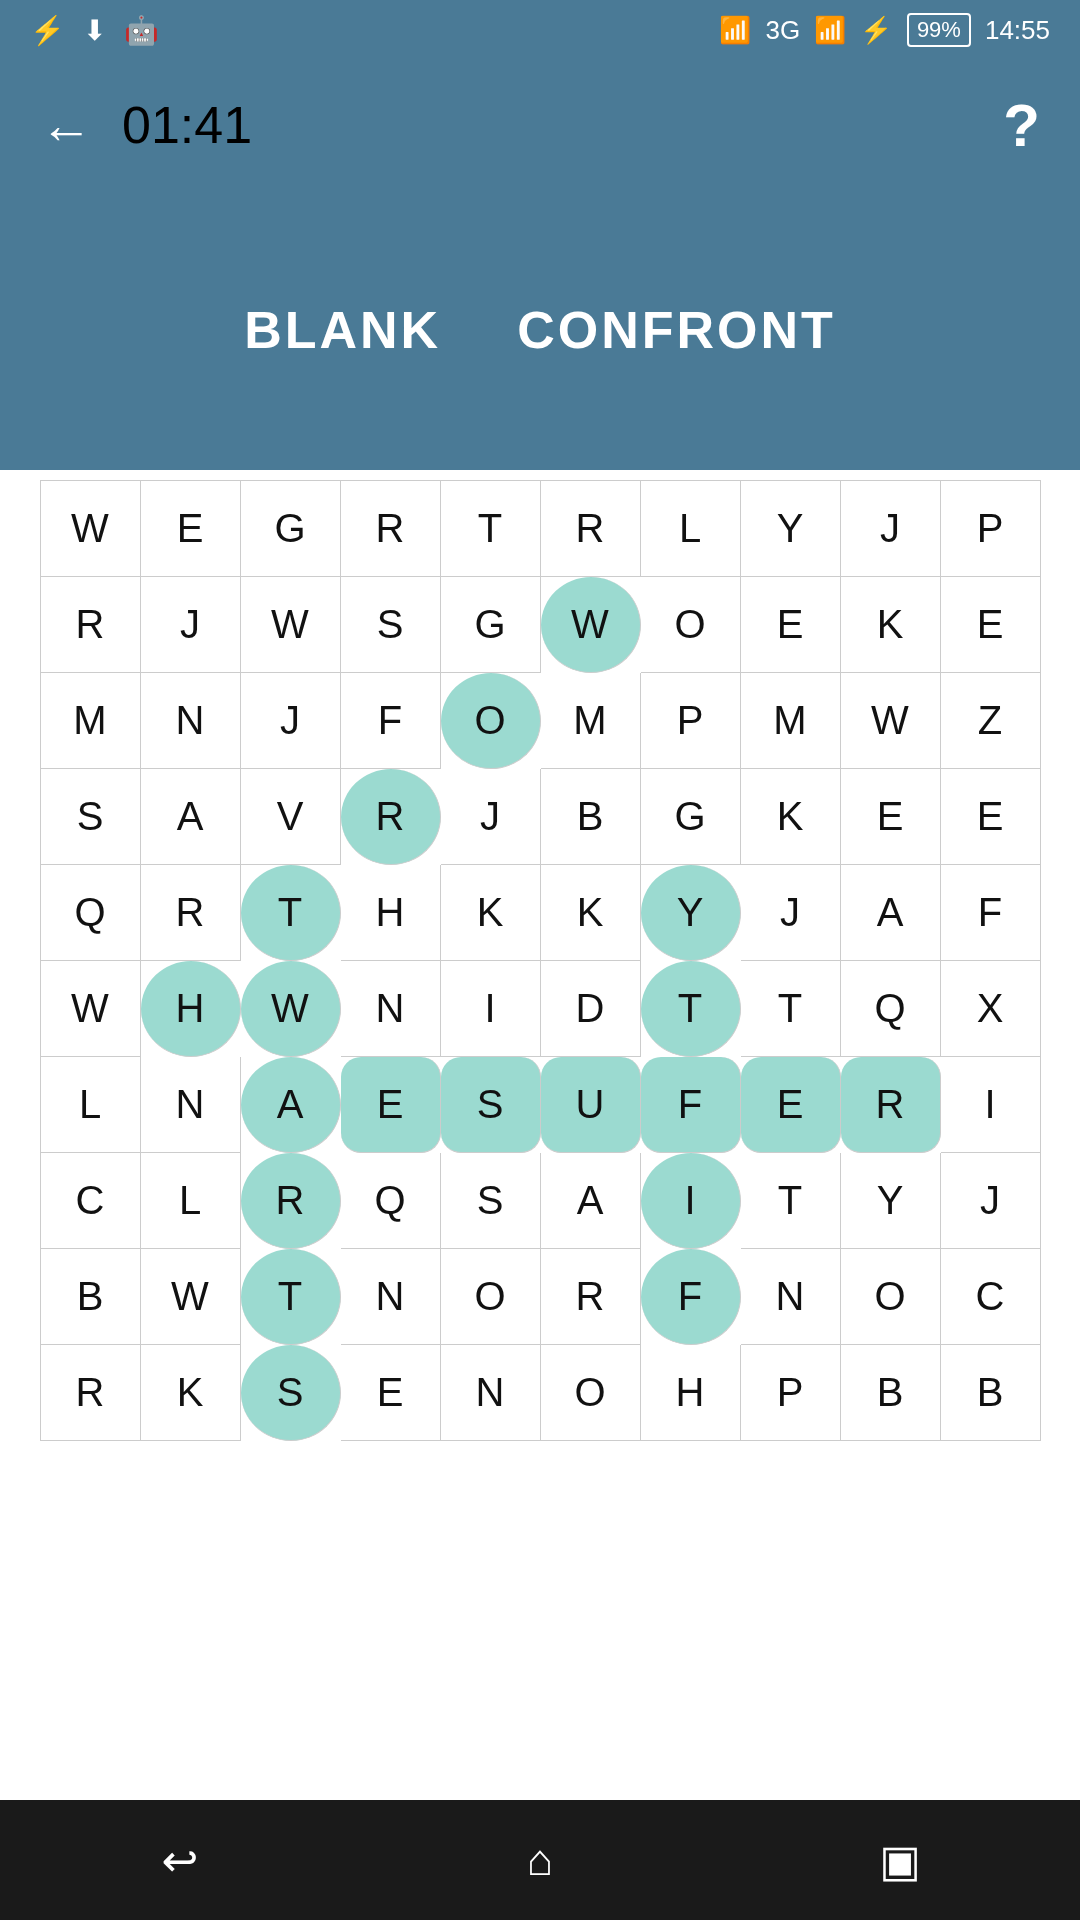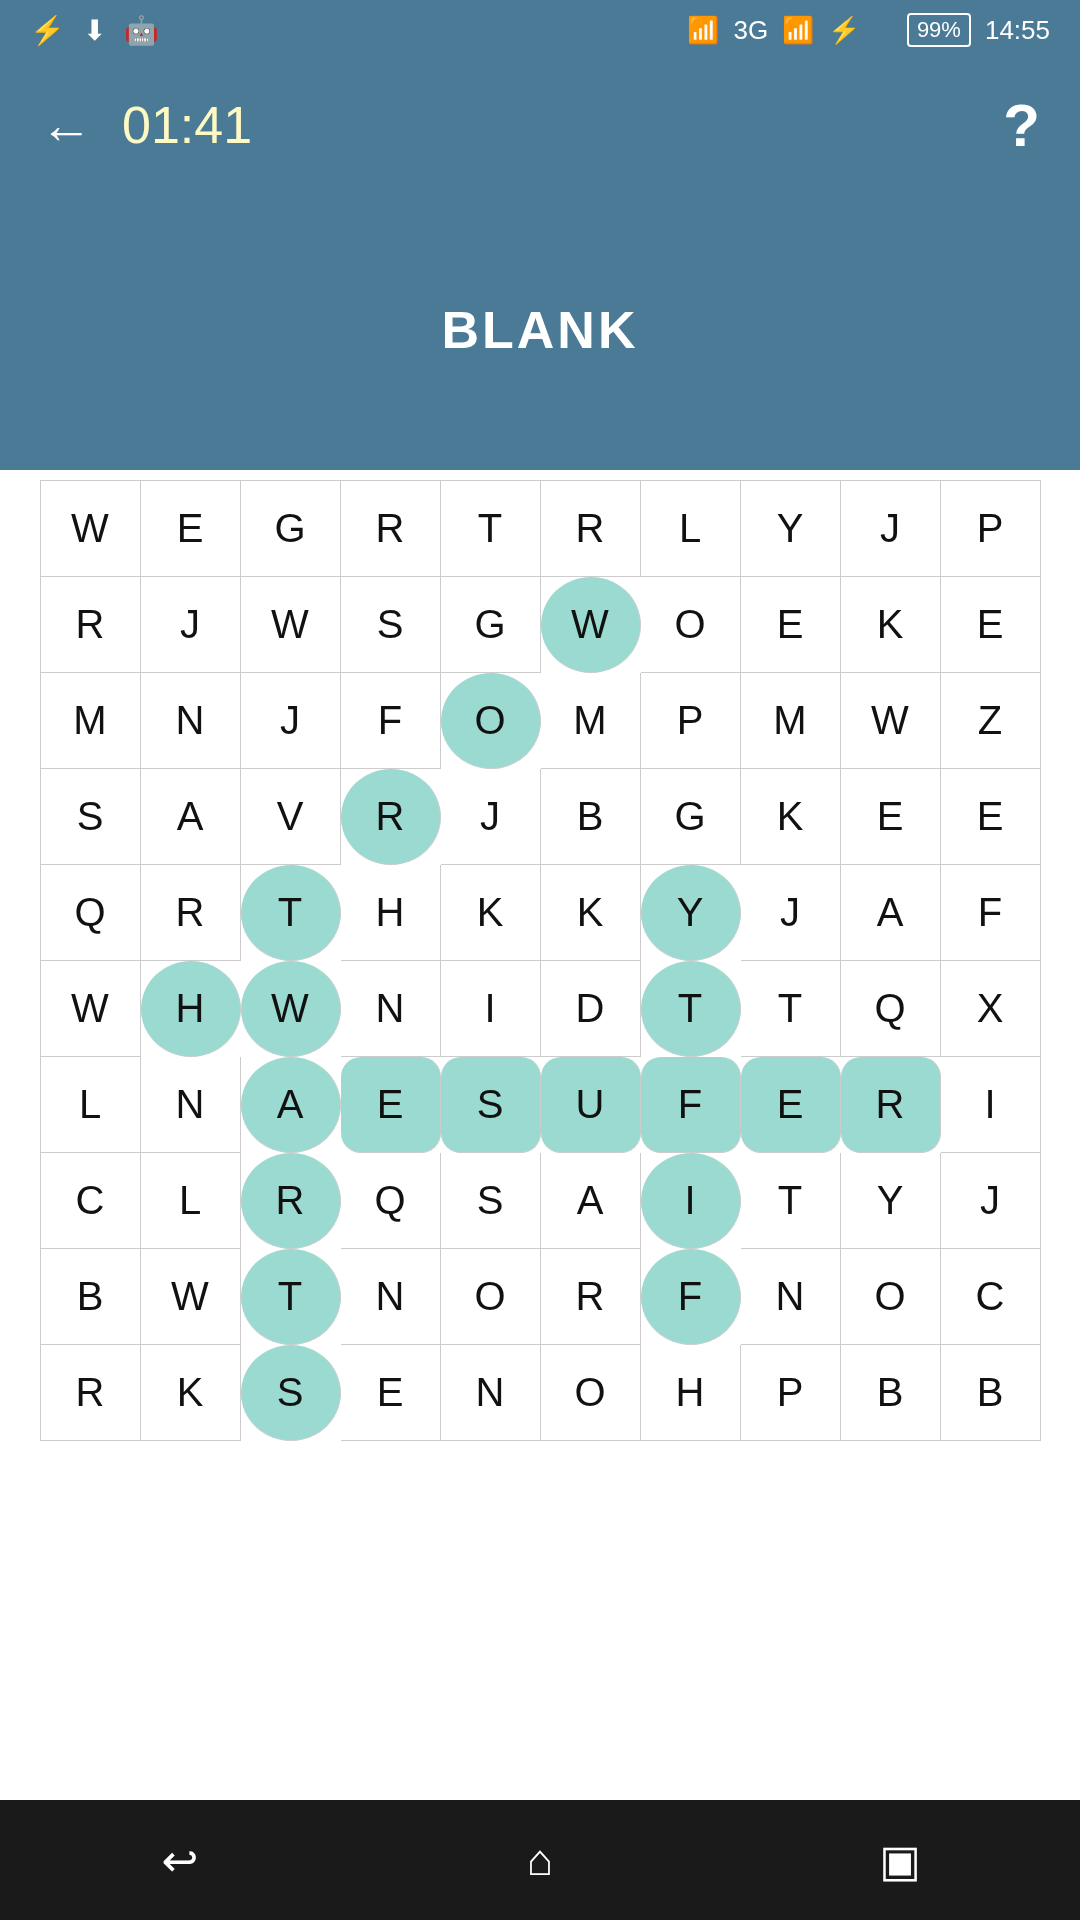--- a/index.html
+++ b/index.html
@@ -40,40 +40,39 @@
       gap: 14px;
       color: white;
       font-size: 26px;
     }
     .battery-box {
       border: 2px solid white;
       border-radius: 4px;
       padding: 2px 8px;
       font-size: 22px;
       position: relative;
-      margin-left: 32px;
     }
 
     
     #app-header {
       background: #4a7a96;
       height: 130px;
       display: flex;
       align-items: center;
       padding: 0 40px;
       flex-shrink: 0;
     }
     .back-arrow {
       color: white;
       font-size: 52px;
       cursor: pointer;
       margin-right: 30px;
     }
     .timer {
-      color: #fef9c3;
+      color: #000000;
       font-size: 52px;
       font-weight: 400;
       flex: 1;
     }
     .help-btn {
       color: white;
       font-size: 60px;
       font-weight: bold;
       cursor: pointer;
     }
@@ -186,20 +185,21 @@
 </div>
 
 <div id="app-header">
   <span class="back-arrow">←</span>
   <span class="timer">01:41</span>
   <span class="help-btn">?</span>
 </div>
 
 <div id="word-area">
   <span class="word-item">BLANK</span>
+  <span class="word-item">CONFRONT</span>
 </div>
 
 <div id="grid-area">
   <div class="grid" id="letter-grid">
   <div class="cell">W</div>
       <div class="cell">E</div>
       <div class="cell">G</div>
       <div class="cell">R</div>
       <div class="cell">T</div>
       <div class="cell">R</div>

